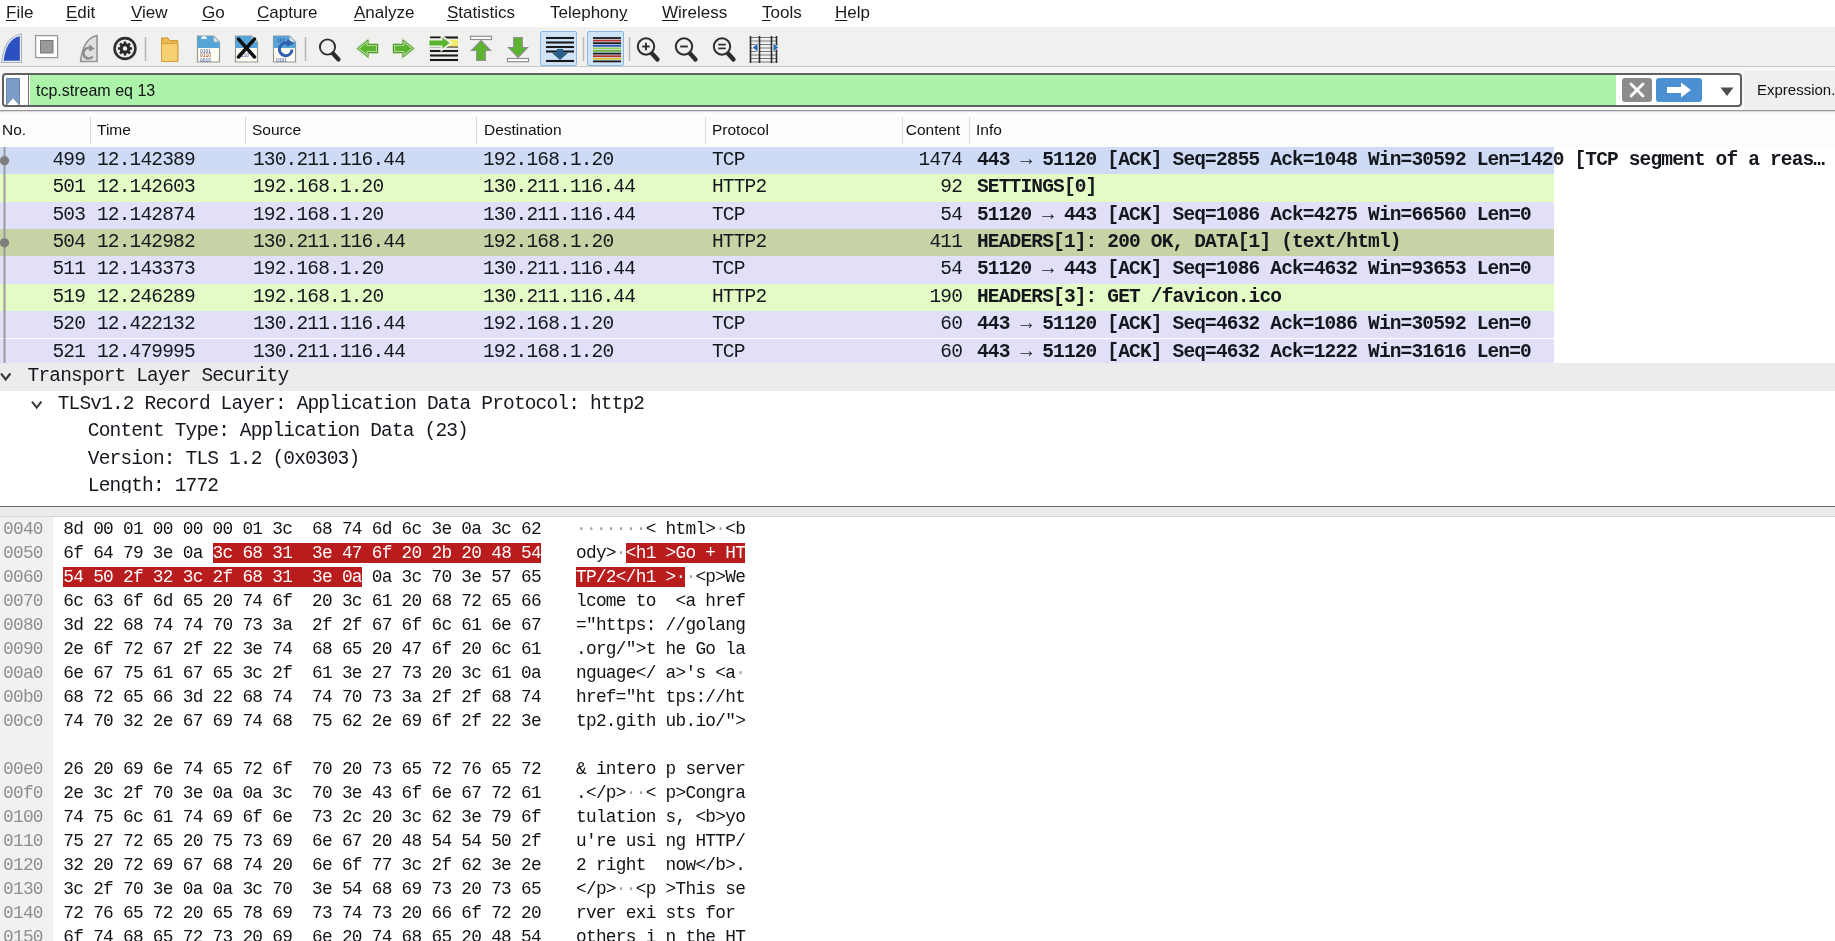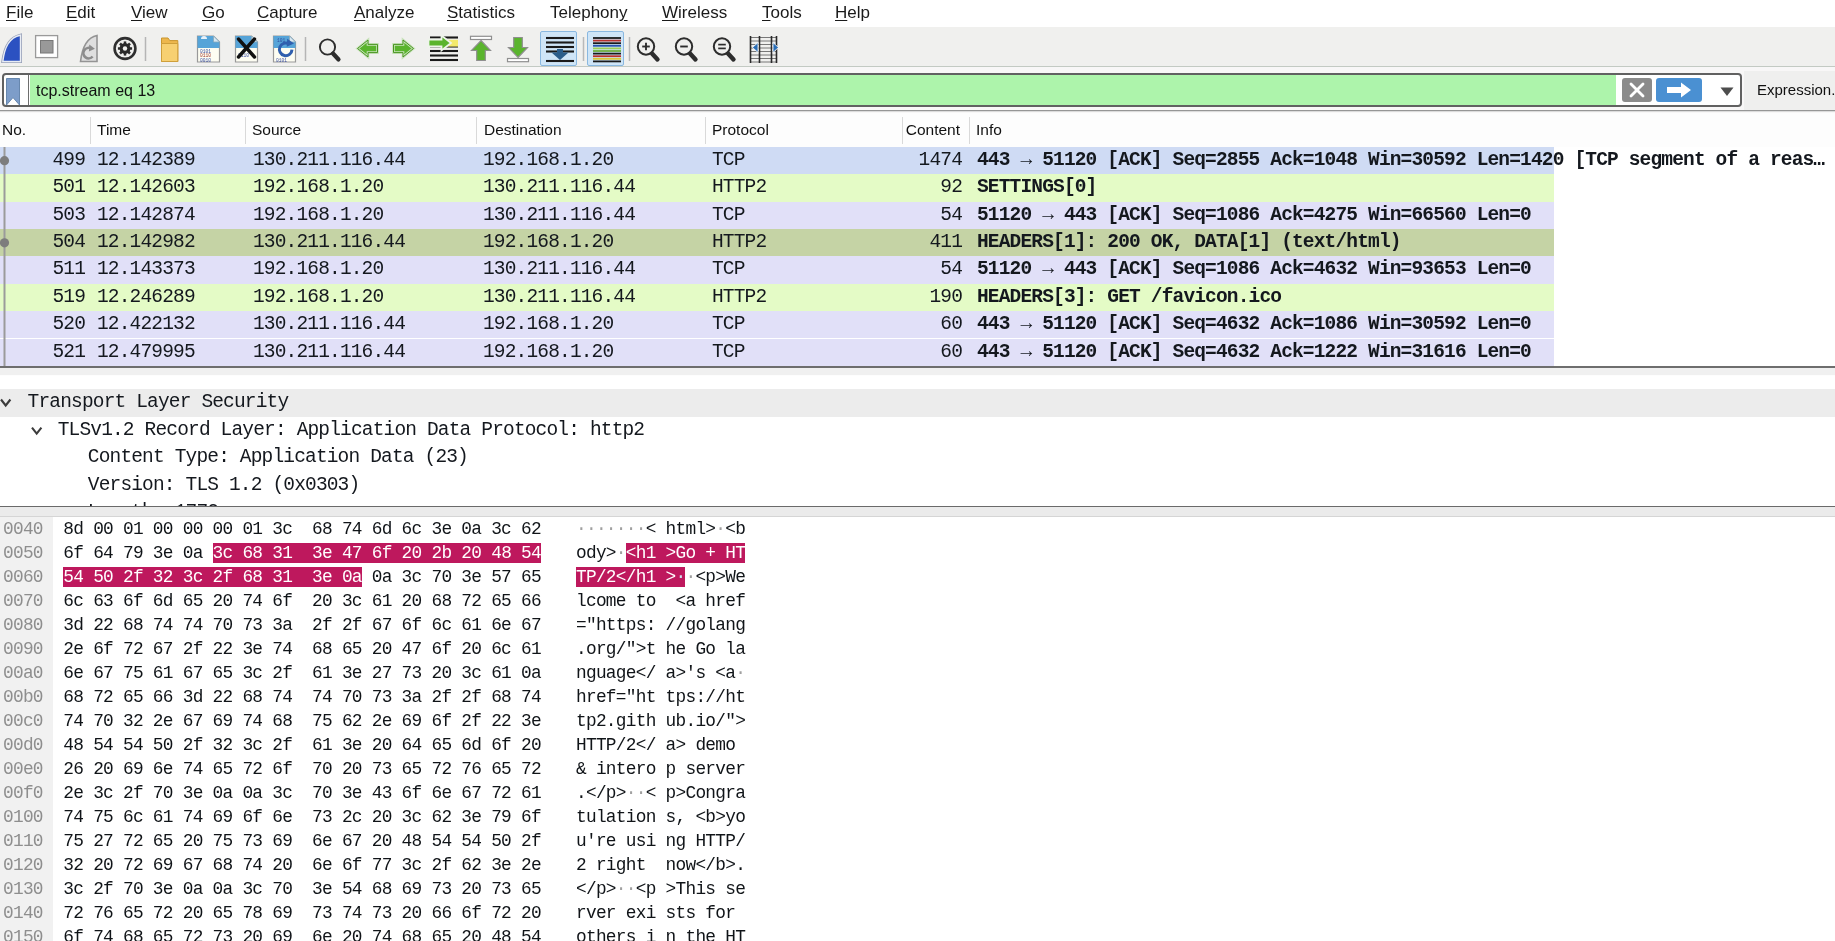--- a/index.html
+++ b/index.html
@@ -34,35 +34,35 @@
 .prow{position:absolute;left:0;width:1554px;height:27.4px;font-size:19.5px;letter-spacing:-0.84px;line-height:27.4px;color:#14181e;}
 .prow span{position:absolute;top:0;}
 .c-no{left:0px;width:85px;text-align:right;}
 .c-time{left:97px;}
 .c-src{left:253px;}
 .c-dst{left:483px;}
 .c-pro{left:712px;}
 .c-len{left:862px;width:100px;text-align:right;}
 .c-inf{left:977px;font-weight:bold;}
 
-#details{left:0;top:389px;width:1835px;height:130px;background:#fff;overflow:hidden;}
+#details{left:0;top:363px;width:1835px;height:130px;background:#fff;overflow:hidden;}
 .drow{position:absolute;left:0;width:1835px;height:27.6px;font-size:19.5px;letter-spacing:-0.84px;line-height:27.6px;color:#14181e;}
 
 .split{left:0;width:1835px;background:#f0f0f0;}
 
 #hexpane{left:0;top:517px;width:1835px;height:424px;background:#fff;overflow:hidden;}
 #offbg{position:absolute;left:0;top:0;width:53px;height:425px;background:#f1f1f1;}
 .hx{position:absolute;left:0;width:1835px;height:24px;font-size:17.8px;letter-spacing:-0.72px;line-height:24px;font-family:"Liberation Mono",monospace;}
 .hx span{position:absolute;top:0;white-space:pre;}
 .off{left:3px;color:#8e8e8e;}
 .hb{left:63.3px;color:#101418;}
 .ha{left:576px;color:#101418;}
 .hx b,.hx i{font-style:normal;font-weight:normal;}
 .hx i{color:#a0a0a0;}
-.hx b{background:#be185d;color:#fff;margin-top:39px;}
+.hx b{background:#b91c1c;color:#fff;margin-top:39px;}
 .hx b i{color:#cfe0f0;}
 </style>
 </head>
 <body>
 <div class="abs" id="menubar">
 <span style="left:6px"><u>F</u>ile</span>
 <span style="left:66px"><u>E</u>dit</span>
 <span style="left:131px"><u>V</u>iew</span>
 <span style="left:202px"><u>G</u>o</span>
 <span style="left:257px"><u>C</u>apture</span>
@@ -418,25 +418,20 @@
 <div class="hx" style="top:168px">
       <span class="off">00b0</span>
       <span class="hb">68 72 65 66 3d 22 68 74  74 70 73 3a 2f 2f 68 74</span>
       <span class="ha">href="ht tps://ht</span>
     </div>
 <div class="hx" style="top:192px">
       <span class="off">00c0</span>
       <span class="hb">74 70 32 2e 67 69 74 68  75 62 2e 69 6f 2f 22 3e</span>
       <span class="ha">tp2.gith ub.io/"&gt;</span>
     </div>
-<div class="hx" style="top:216px">
-      <span class="off">00d0</span>
-      <span class="hb">48 54 54 50 2f 32 3c 2f  61 3e 20 64 65 6d 6f 20</span>
-      <span class="ha">HTTP/2&lt;/ a&gt; demo </span>
-    </div>
 <div class="hx" style="top:240px">
       <span class="off">00e0</span>
       <span class="hb">26 20 69 6e 74 65 72 6f  70 20 73 65 72 76 65 72</span>
       <span class="ha">&amp; intero p server</span>
     </div>
 <div class="hx" style="top:264px">
       <span class="off">00f0</span>
       <span class="hb">2e 3c 2f 70 3e 0a 0a 3c  70 3e 43 6f 6e 67 72 61</span>
       <span class="ha">.&lt;/p&gt;<i>··</i>&lt; p&gt;Congra</span>
     </div>

